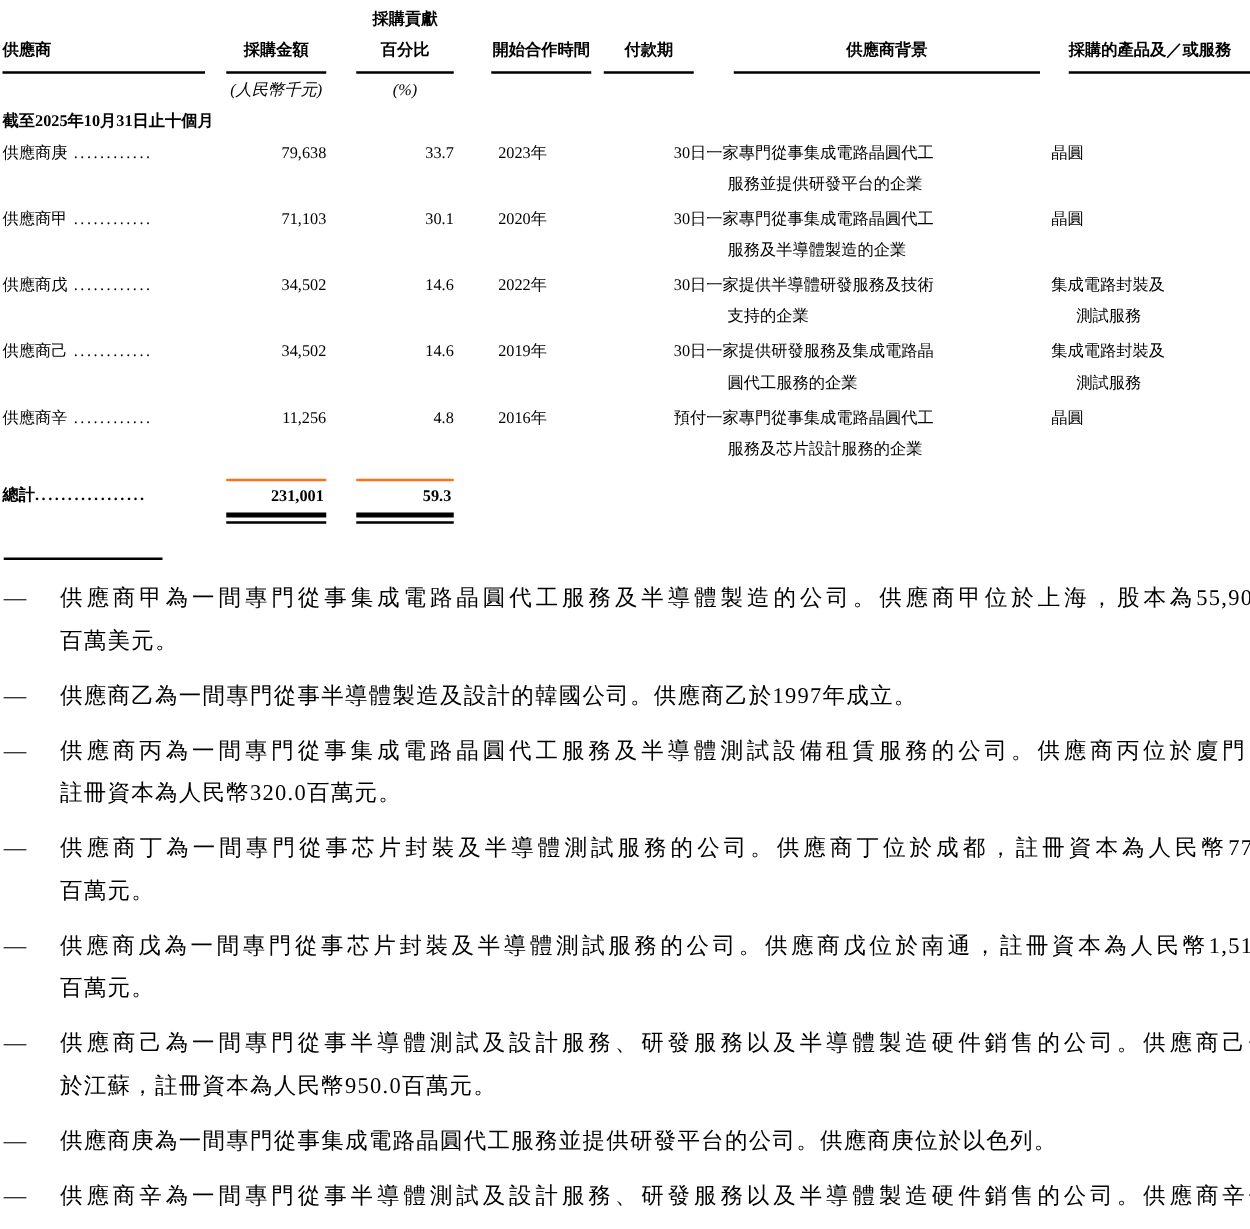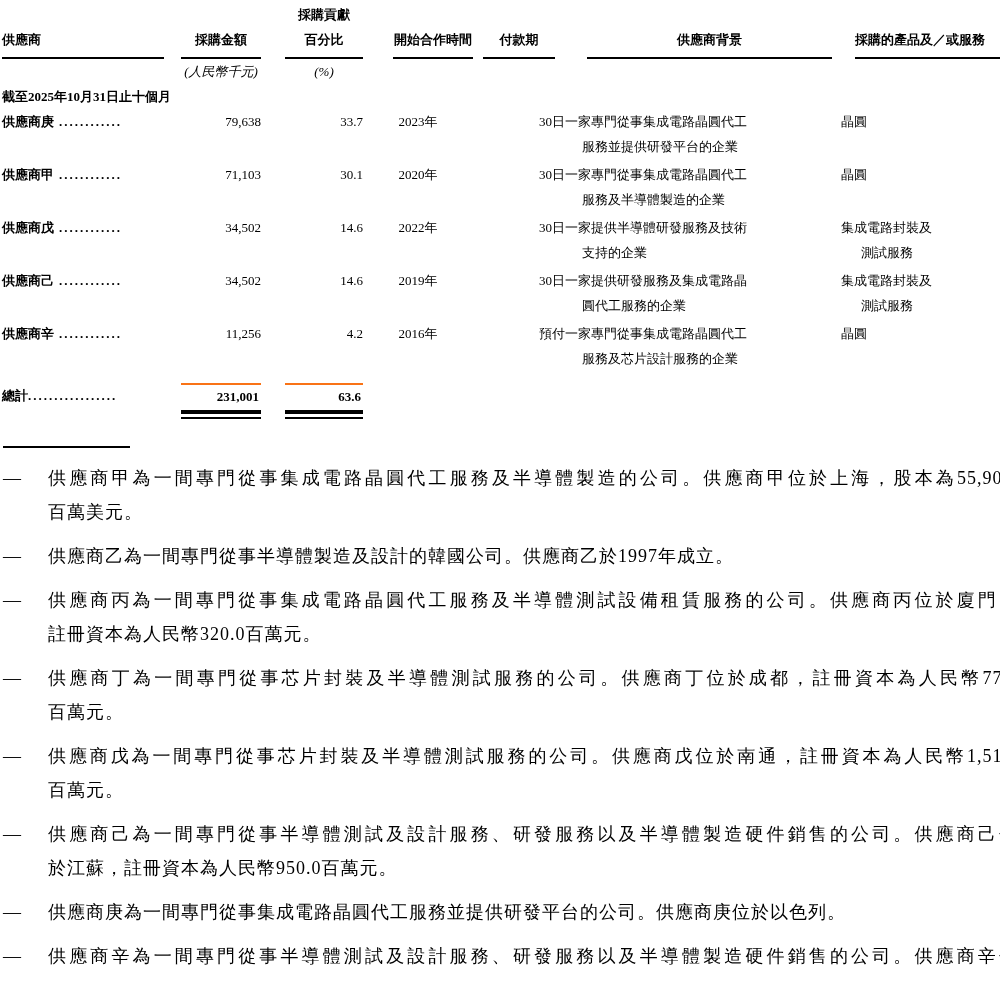--- a/index.html
+++ b/index.html
@@ -20,21 +20,21 @@
   .h3 .hwrap{margin-left:24px;}
   .h4 .hwrap{margin-left:30px;}
   .h5 .hwrap{margin-left:10px;margin-right:10px;}
   .h6 .hwrap{margin-left:22px;margin-right:9px;}
   .h7 .hwrap{margin-left:14px;}
   .units td{font-style:italic;font-size:15px;text-align:center;padding-top:7px;padding-bottom:4px;line-height:18px;}
   .units .u2{padding-left:17px;}
   .units .u3{padding-left:24px;}
   .section td{font-weight:bold;font-size:17.5px;line-height:26px;padding:2px 0 3px 0;text-align:left;}
   tr.drow td{padding-bottom:3px;}
-  td.c-name{text-align:left;white-space:nowrap;font-weight:bold;}
+  td.c-name{text-align:left;white-space:nowrap;}
   td.c-amt,td.c-pct{text-align:right;}
   td.c-amt{padding-right:2px;margin-top:21px;}
   td.c-pct{padding-right:4px;margin-top:28px;}
   td.c-year{text-align:center;padding-left:38px;}
   td.c-pay{text-align:right;padding-right:2px;}
   td.c-bg{text-align:left;padding-left:22px;}
   td.c-prod{text-align:left;padding-left:14px;}
   .cont-bg{padding-left:17px;}
   .cont-prod{padding-left:20px;}
   .leader{letter-spacing:2px;margin-left:5px;}
@@ -165,21 +165,21 @@
             <div class="cont-bg">圓代工服務的企業</div>
           </td>
           <td class="c-prod">
             <div>集成電路封裝及</div>
             <div class="cont-prod">測試服務</div>
           </td>
         </tr>
         <tr class="drow">
           <td class="c-name"><span>供應商辛</span><span class="leader">............</span></td>
           <td class="c-amt">11,256</td>
-          <td class="c-pct">4.2</td>
+          <td class="c-pct">4.8</td>
           <td class="c-year">2016年</td>
           <td class="c-pay">預付</td>
           <td class="c-bg">
             <div>一家專門從事集成電路晶圓代工</div>
             <div class="cont-bg">服務及芯片設計服務的企業</div>
           </td>
           <td class="c-prod">
             <div>晶圓</div>
           </td>
         </tr>
@@ -187,21 +187,21 @@
         <td class="c-name"><span>總計</span><span class="leader" style="margin-left:0">.................</span></td>
         <td>
             <div class="tbox t2">
               <div class="num">231,001</div>
               <div class="rule-thick"></div>
               <div class="rule-thin"></div>
             </div>
           </td>
         <td>
             <div class="tbox t3">
-              <div class="num">63.6</div>
+              <div class="num">59.3</div>
               <div class="rule-thick"></div>
               <div class="rule-thin"></div>
             </div>
           </td>
         <td></td>
           <td></td>
           <td></td>
           <td></td>
       </tr>
     </tbody>

